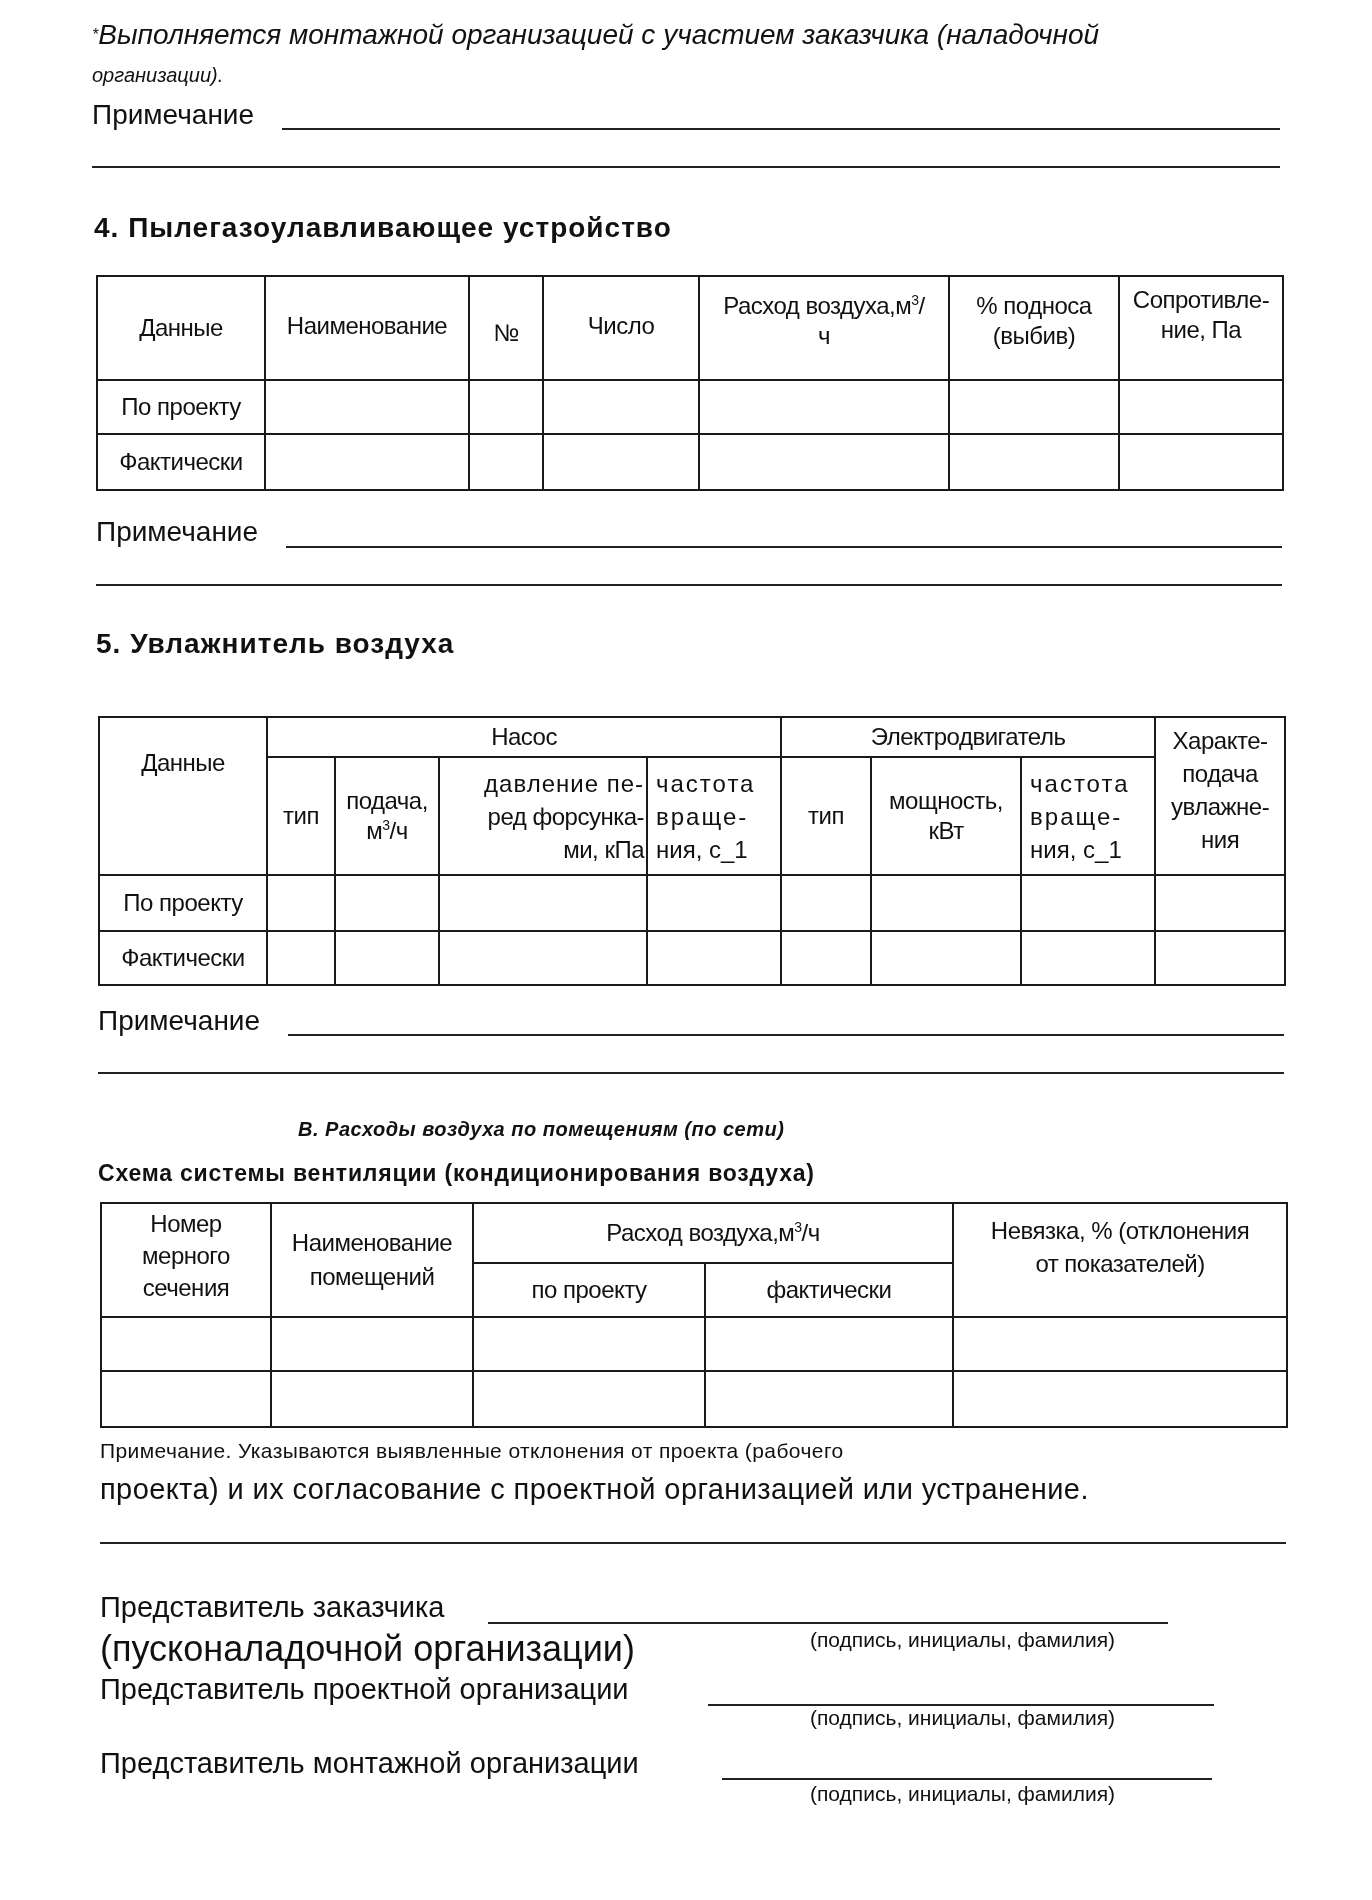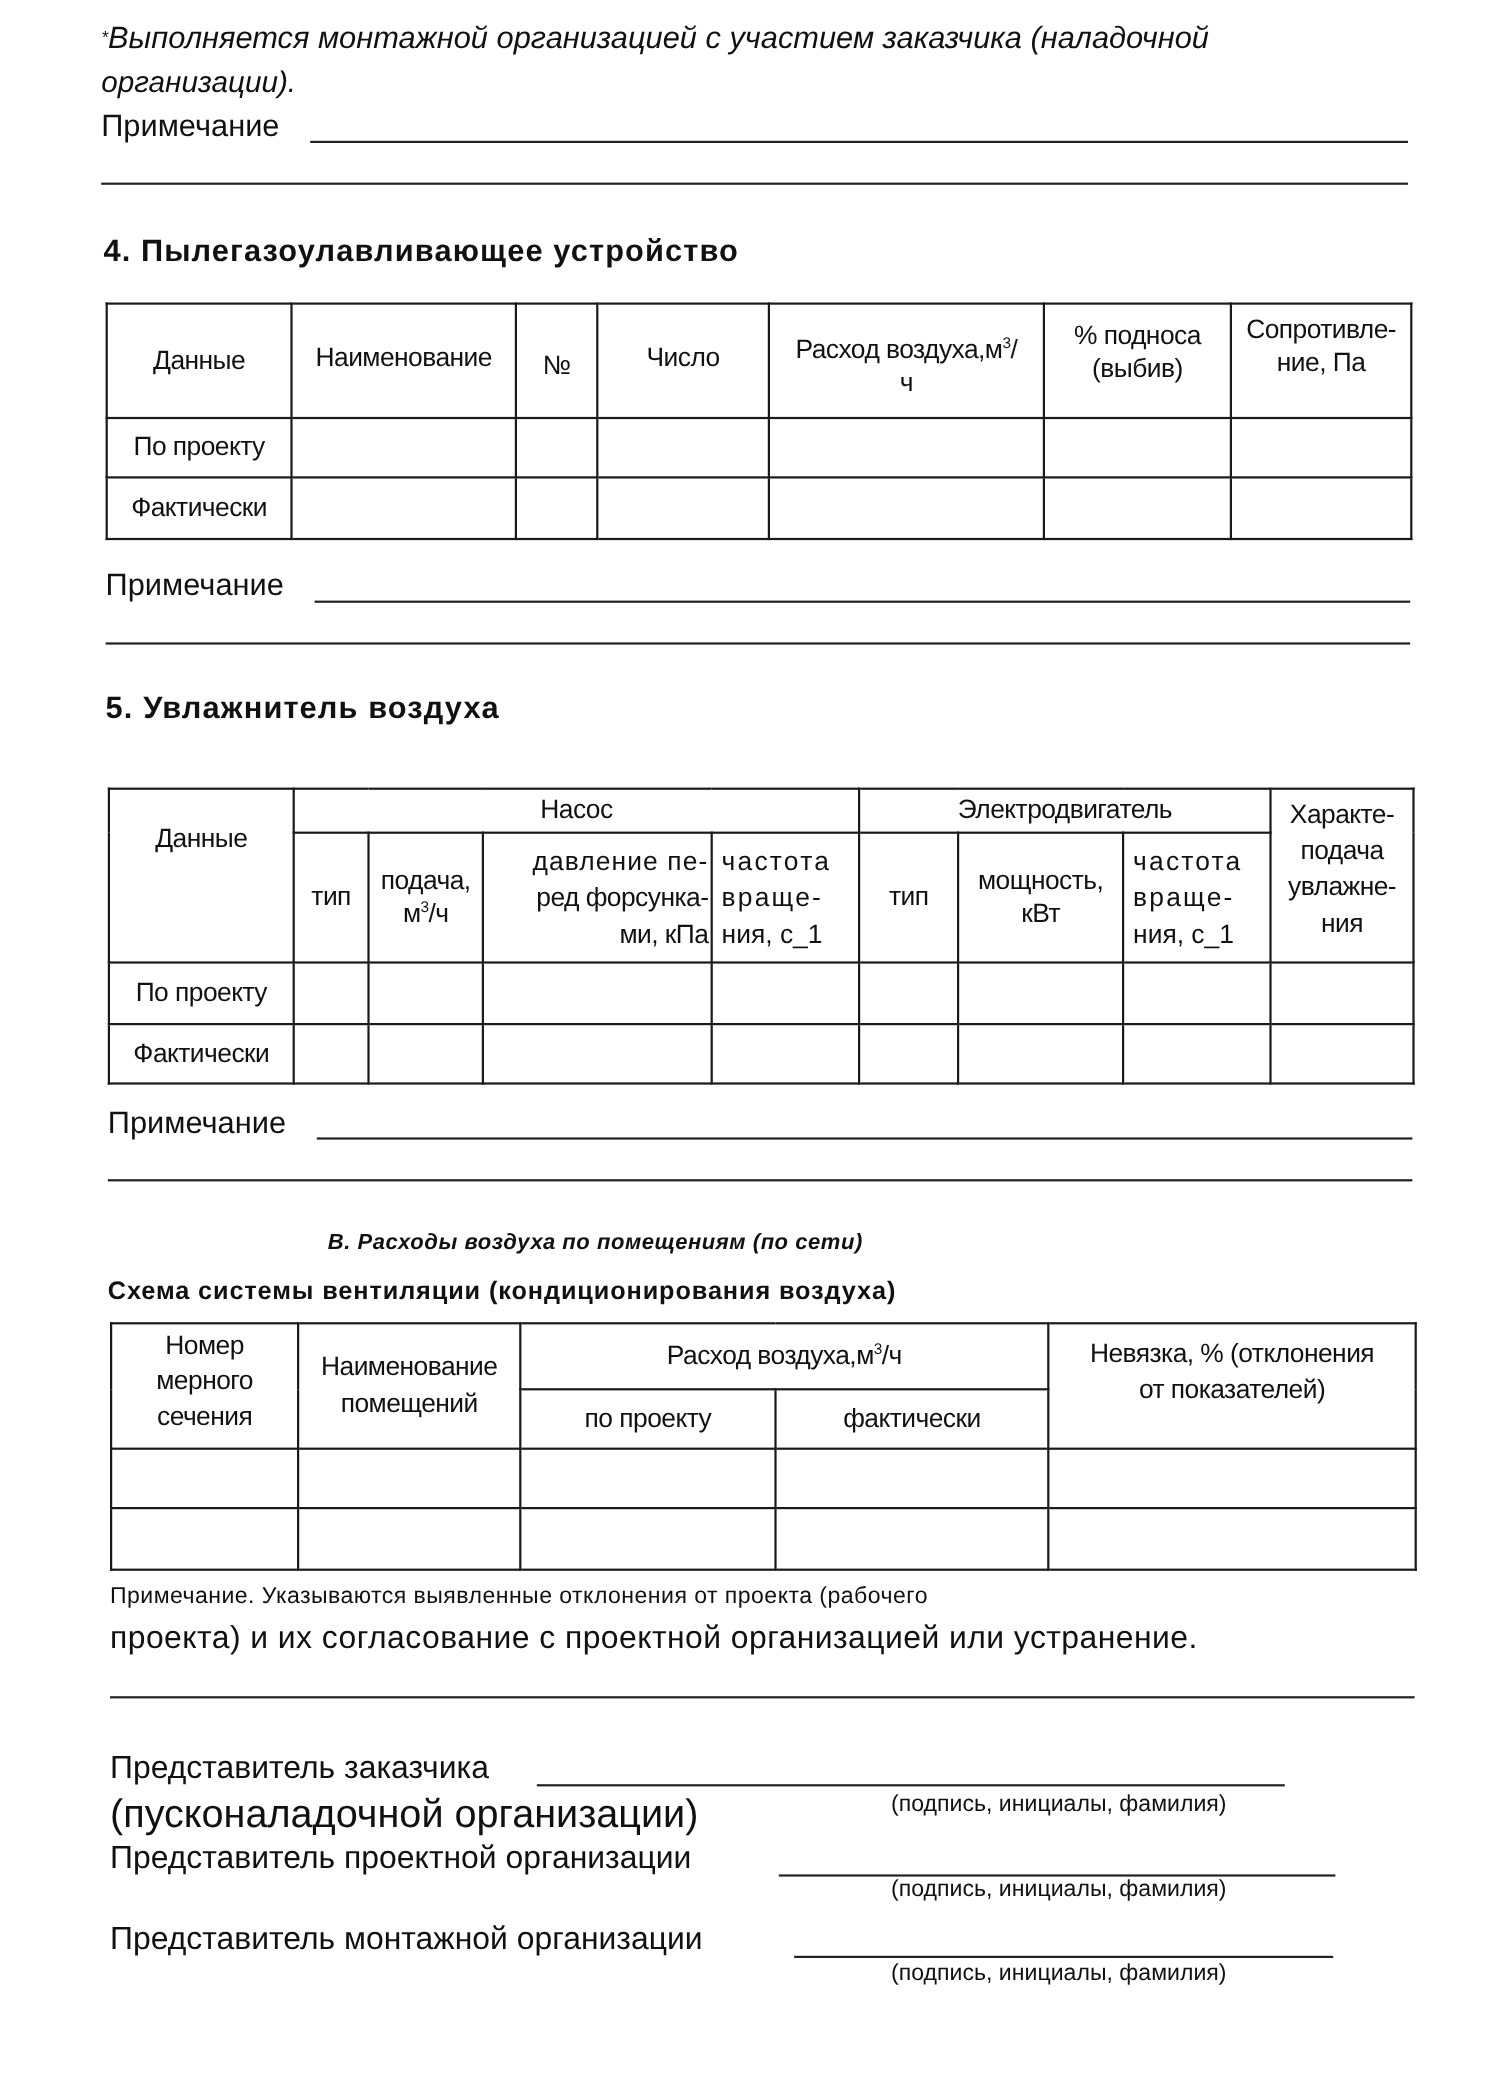--- a/index.html
+++ b/index.html
@@ -22,21 +22,21 @@
   table.grid td.spaced { letter-spacing: 2px; }
   .sig-cap { font-size: 21px; white-space: nowrap; }
   sup { font-size: 14px; line-height: 0; }
 </style>
 </head>
 <body>
 
 <div class="abs txt italic" style="left:92px; top:18px; font-size:28px;">
   <span style="font-size:16px; vertical-align:top;">*</span><span>Выполняется монтажной организацией с участием заказчика (наладочной</span>
 </div>
-<div class="abs txt italic" style="left:92px; top:58px; font-size:27px;">организации).</div>
+<div class="abs txt italic" style="left:92px; top:58px; font-size:20px;">организации).</div>
 <div class="abs txt" style="left:92px; top:98px; font-size:28px;">Примечание</div>
 <div class="rule" style="left:282px; width:998px; top:128px;"></div>
 <div class="rule" style="left:92px; width:1188px; top:166px;"></div>
 
 <div class="abs heading" style="left:94px; top:212px;">4. Пылегазоулавливающее устройство</div>
 
 <table class="grid" style="left:96px; top:275px; width:1186px;">
   <colgroup>
     <col style="width:168px">
       <col style="width:204px">
@@ -45,21 +45,21 @@
       <col style="width:250px">
       <col style="width:170px">
       <col style="width:164px">
   </colgroup>
   <tbody>
       <tr style="height:104px;">
     <td>Данные</td>
     <td style="vertical-align:top; padding-top:34px;">Наименование</td>
     <td style="padding-top:10px;">№</td>
     <td style="vertical-align:top; padding-top:34px;">Число</td>
-    <td style="vertical-align:top; padding-top:26px;margin-top:44px;">
+    <td style="vertical-align:top; padding-top:14px;margin-top:44px;">
       <span>Расход воздуха,м</span><sup>3</sup><span>/</span><br>
       <span>ч</span>
     </td>
     <td style="vertical-align:top; padding-top:14px;">
       <span>% подноса</span><br>
       <span>(выбив)</span>
     </td>
     <td style="vertical-align:top; padding-top:8px;">
       <span>Сопротивле-</span><br>
       <span>ние, Па</span>

